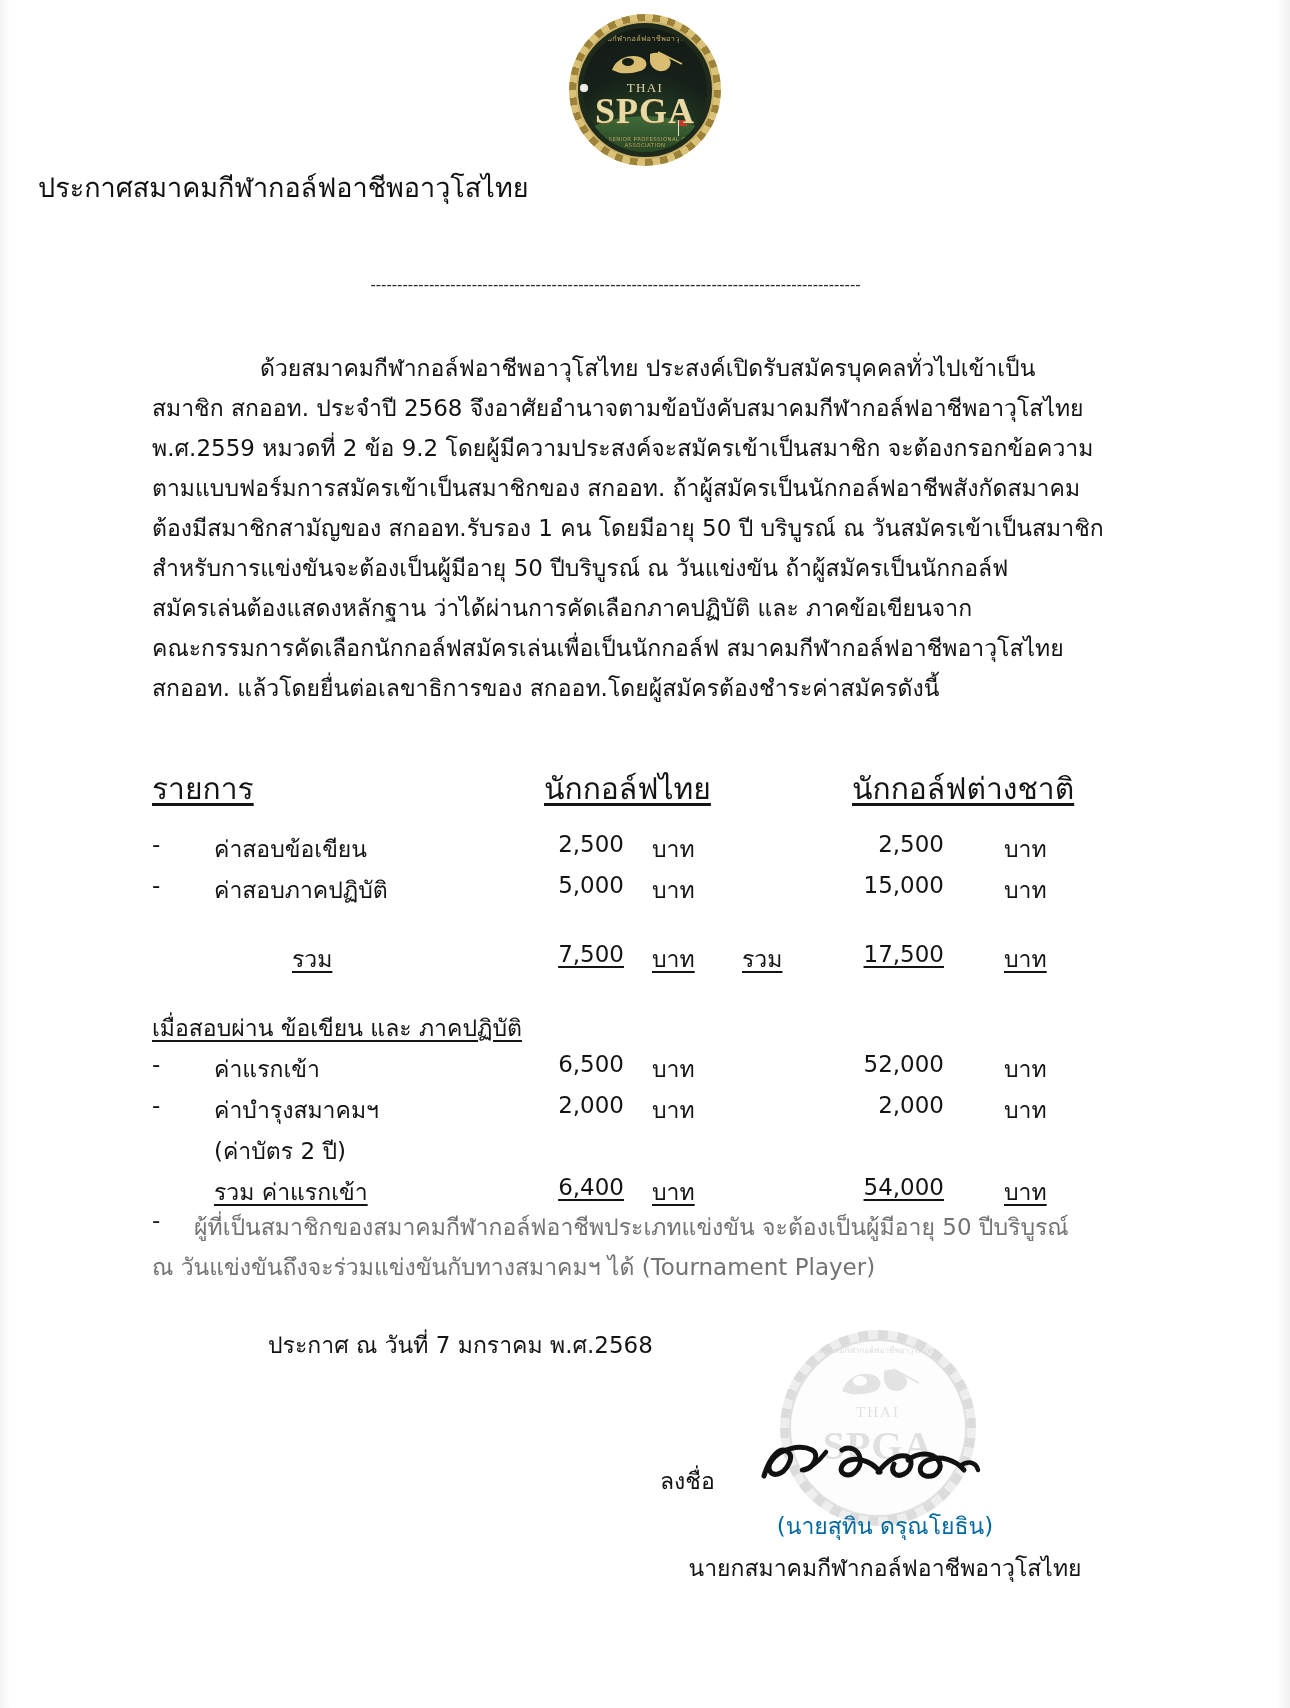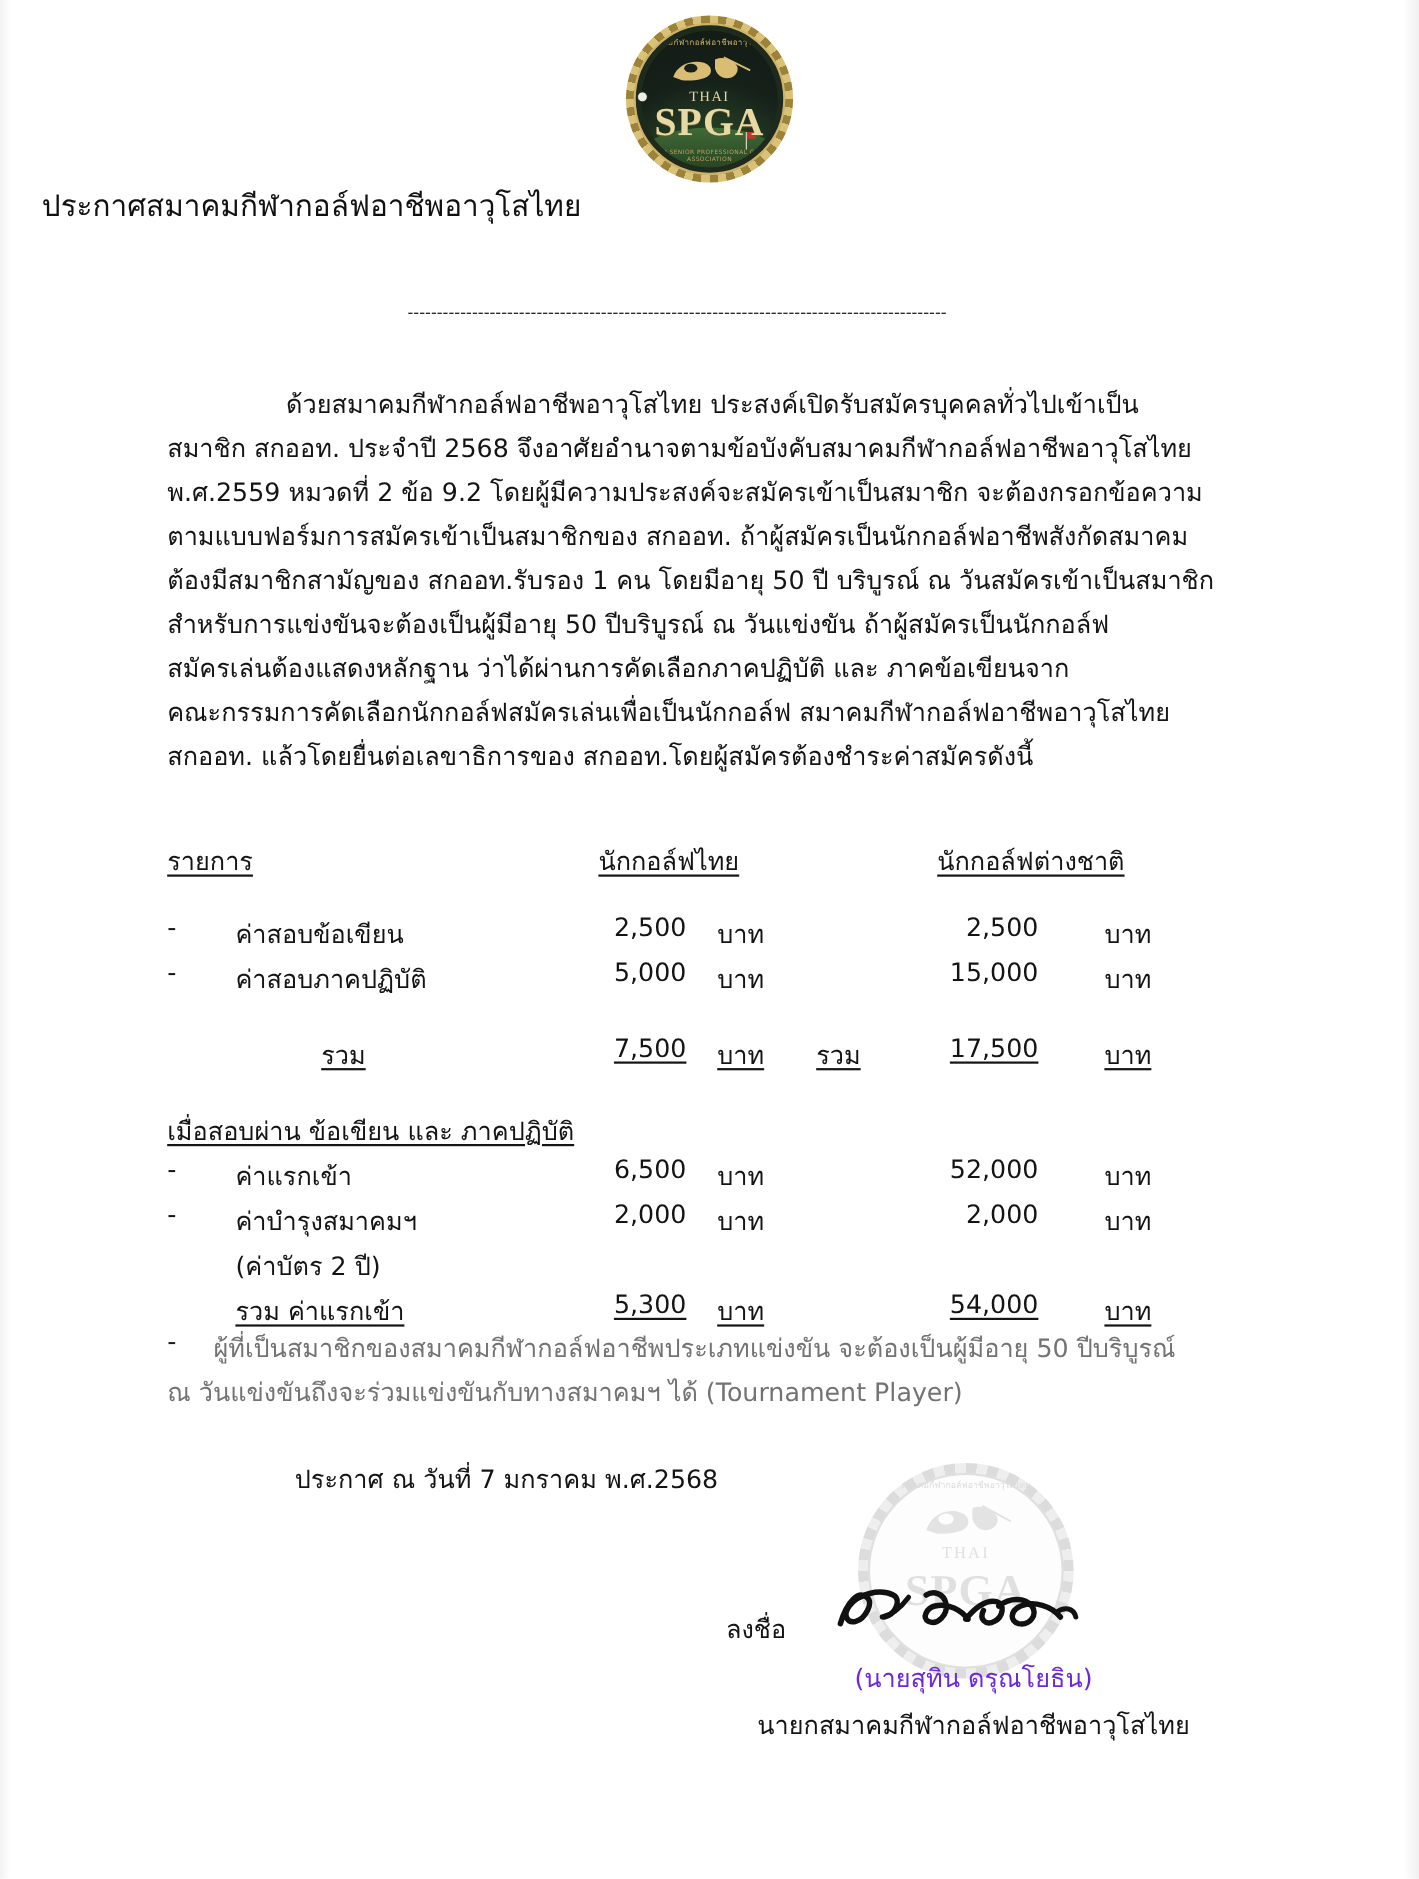--- a/index.html
+++ b/index.html
@@ -219,21 +219,21 @@
   .c-label  { left: 62px; }
   .c-label2 { left: 140px; }
   .c-amt1   { left: 392px; text-align: right; width: 80px; }
   .c-unit1  { left: 500px; }
   .c-mid    { left: 590px; }
   .c-amt2   { left: 700px; text-align: right; width: 92px; }
   .c-unit2  { left: 852px; }
 
   .u { text-decoration: underline; text-underline-offset: 4px; }
 
-  .hdr-row { height: 50px; font-size: 23px; }
+  .hdr-row { height: 50px; font-size: 30px; }
   .c-h1 { left: 0px; }
   .c-h2 { left: 392px; }
   .c-h3 { left: 700px; }
 
   .sec-title {
     font-size: 23px;
     color: #141414;
     white-space: nowrap;
   }
 
@@ -349,21 +349,21 @@
   }
   .sign-name {
     position: absolute;
     left: 0;
     top: 1508px;
     width: 100%;
     text-align: center;
     padding-left: 480px;
     box-sizing: border-box;
     font-size: 23px;
-    color: #6d28d9;
+    color: #0369a1;
     white-space: nowrap;
   }
   .sign-title {
     position: absolute;
     left: 0;
     top: 1550px;
     width: 100%;
     text-align: center;
     padding-left: 480px;
     box-sizing: border-box;
@@ -493,21 +493,21 @@
       <span class="c c-amt2">2,000</span>
       <span class="c c-unit2">บาท</span>
     </div>
 
     <div class="row">
       <span class="c c-label">(ค่าบัตร 2 ปี)</span>
     </div>
 
     <div class="row">
       <span class="c c-label u">รวม ค่าแรกเข้า</span>
-      <span class="c c-amt1 u">5,300</span>
+      <span class="c c-amt1 u">6,400</span>
       <span class="c c-unit1 u">บาท</span>
       <span class="c c-amt2 u">54,000 </span>
       <span class="c c-unit2 u">บาท</span>
     </div>
 
   </div>
 
   <div class="note">
     <span class="note-dash">-</span>
     <div class="note-line note-body">ผู้ที่เป็นสมาชิกของสมาคมกีฬากอล์ฟอาชีพประเภทแข่งขัน จะต้องเป็นผู้มีอายุ 50 ปีบริบูรณ์</div>

